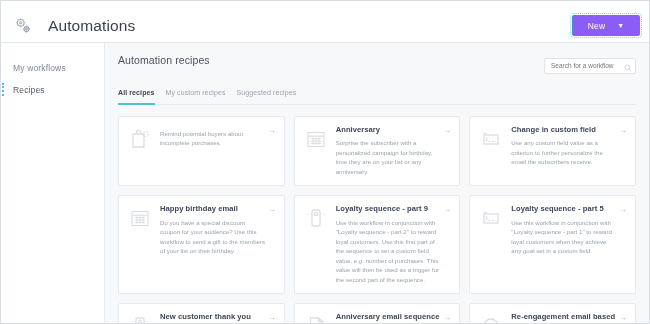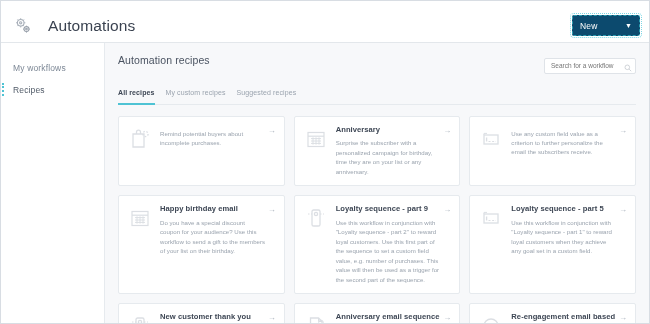--- a/index.html
+++ b/index.html
@@ -39,26 +39,26 @@
     font-size: 15.5px;
     color: #3a4250;
     margin-left: 14px;
     letter-spacing: .1px;
     font-weight: 400;
   }
   .topbar-right { margin-left: auto; display: flex; align-items: center; }
   .new-btn {
     height: 21px;
     min-width: 68px;
-    background: #0c4a6e;
+    background: #8b5cf6;
     border: 1px dashed #2a9fb3;
     border-radius: 2px;
     display: flex;
     align-items: center;
-    justify-content: space-between;
+    justify-content: center;
     padding: 0 7px;
     cursor: pointer;
     outline: 1px dotted #7fd7e4;
     outline-offset: 1px;
   }
   .new-btn .lbl {
     color: #ffffff;
     font-size: 8.5px;
     letter-spacing: .2px;
   }
@@ -338,20 +338,21 @@
             <svg viewBox="0 0 26 26" width="26" height="26" fill="none" stroke="#aab2bd" stroke-width="1.3">
               <rect x="6" y="9" width="14" height="9"></rect>
               <line x1="8.6" y1="11.5" x2="8.6" y2="15.5"></line>
               <g stroke-width="1" stroke-dasharray="2 1.6">
                 <line x1="10.5" y1="15.5" x2="18" y2="15.5"></line>
               </g>
               <path d="M6 9 v-1.6 h3" stroke-width="1"></path>
             </svg>
           </span>
           <div class="card-body">
+            <div class="card-title">Change in custom field</div>
             <div class="card-desc">Use any custom field value as a criterion to further personalize the email the subscribers receive.</div>
           </div>
           <span class="card-arrow">→</span>
         </div>
 
         <div class="card">
           <span class="card-icon">
             <svg viewBox="0 0 26 26" width="26" height="26" fill="none" stroke="#aab2bd" stroke-width="1.2">
               <rect x="5" y="6.5" width="16" height="14"></rect>
               <line x1="5" y1="10.2" x2="21" y2="10.2"></line>

